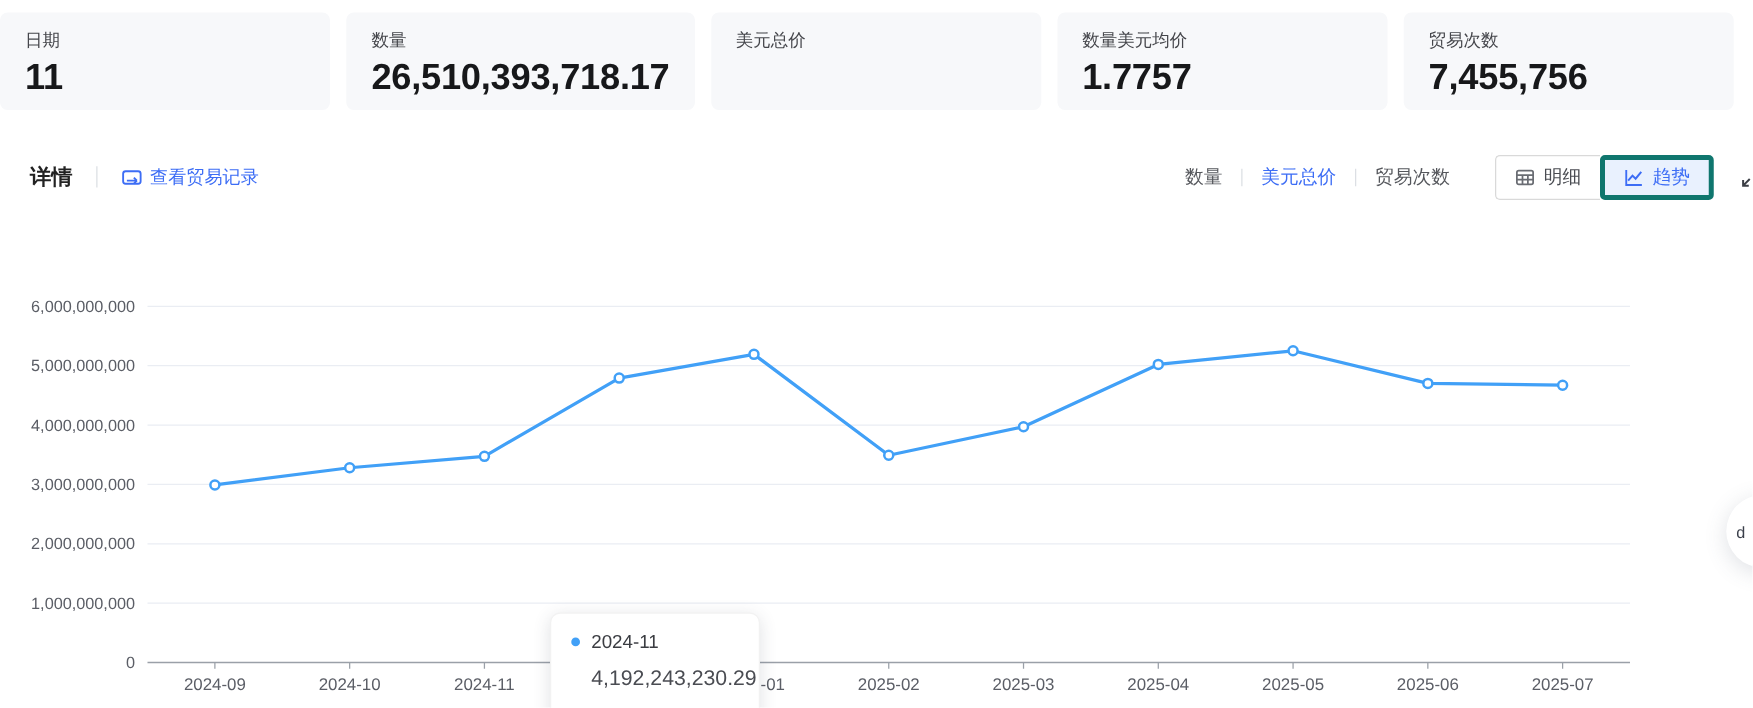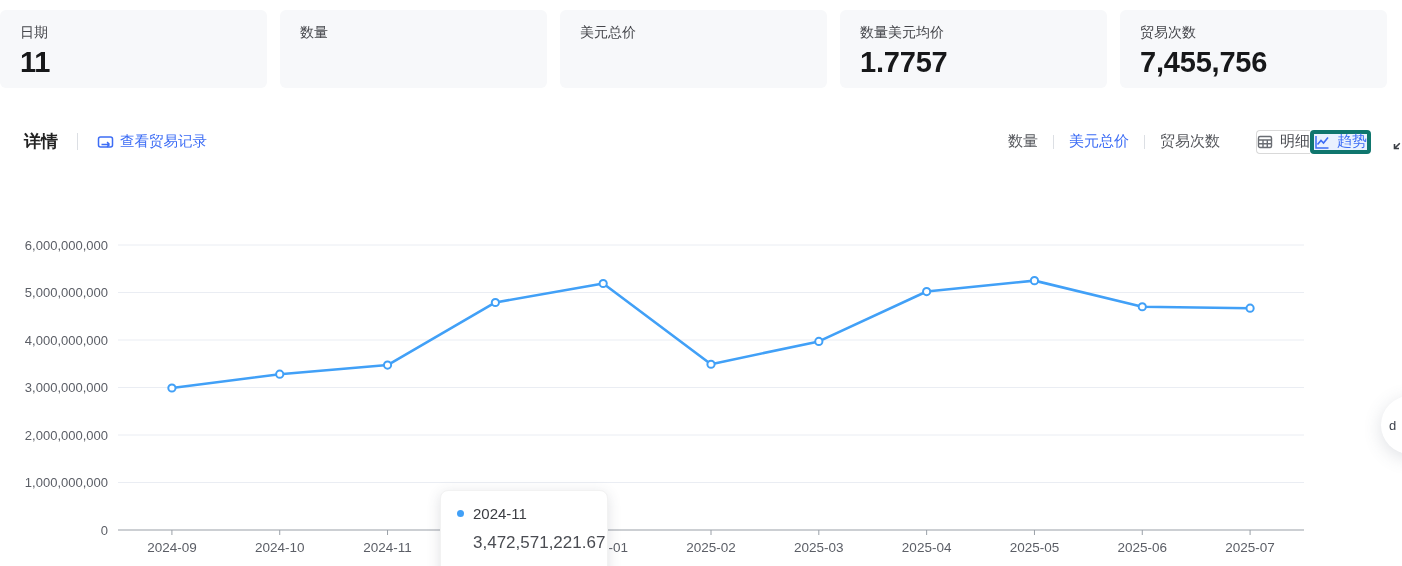--- a/index.html
+++ b/index.html
@@ -22,22 +22,22 @@
   .detail-left { display:flex; align-items:center; }
   .detail-title { font-size:17px; font-weight:bold; color:#222; }
   .vsep { width:1px; height:17px; background:#dcdfe4; margin:0 19px; }
   .view-link { display:inline-flex; align-items:flex-end; gap:6px; color:#3d6df5;
     font-size:14.5px; cursor:pointer; }
   .detail-right { display:flex; align-items:center; }
   .metric-tab { font-size:15px; color:#55575c; cursor:pointer; }
   .metric-tab.active { color:#3d6df5; }
   .msep { width:1px; height:14px; background:#dcdfe4; margin:0 15px; }
   .btn-group { display:flex; margin-left:36px; }
-  .btn { display:inline-flex; align-items:center; gap:7px; height:24px;
-    padding:0 0; border:1px solid #d9d9d9; background:#fff; color:#4a4c52;
+  .btn { display:inline-flex; align-items:center; gap:7px; height:36px;
+    padding:0 15px; border:1px solid #d9d9d9; background:#fff; color:#4a4c52;
     font-size:15px; cursor:pointer; }
   .btn.btn-left { border-radius:4px 0 0 4px; border-right:none; }
   .btn.active { border:4px solid #0f766e; background:#e9f1fe; color:#3d6df5;
     border-radius:4px; }
   .fullscreen { margin-left:21px; cursor:pointer; display:inline-flex; }
 
   
   #chart-wrap { position:absolute; left:0; top:230px; width:1402px; height:336px; }
   #chart-svg { display:block; }
   .tooltip { position:absolute; left:440px; top:490px; width:168px; height:96px;
@@ -58,20 +58,21 @@
 
 <div id="app">
 
   <div class="stats-row">
     <div class="stat-card">
       <div class="stat-label">日期</div>
       <div class="stat-value">11</div>
     </div>
     <div class="stat-card">
       <div class="stat-label">数量</div>
+      <div class="stat-value">26,510,393,718.17</div>
     </div>
     <div class="stat-card">
       <div class="stat-label">美元总价</div>
     </div>
     <div class="stat-card">
       <div class="stat-label">数量美元均价</div>
       <div class="stat-value">1.7757</div>
     </div>
     <div class="stat-card">
       <div class="stat-label">贸易次数</div>
@@ -180,20 +181,20 @@
         <circle cx="1142.2727272727273" cy="76.75" r="3.6" fill="#fff" stroke="#41a0f7" stroke-width="2"></circle>
         <circle cx="1250.090909090909" cy="78.17500000000001" r="3.6" fill="#fff" stroke="#41a0f7" stroke-width="2"></circle>
       </svg>
   </div>
 
   <div class="tooltip">
     <div class="tt-row1">
       <span class="tt-dot"></span>
       <span>2024-11</span>
     </div>
-    <div class="tt-value">3,472,571,221.67</div>
+    <div class="tt-value">4,192,243,230.29</div>
   </div>
 
   <div class="float-btn">
     <span>d</span>
   </div>
 
 </div>
 
 </body></html>

